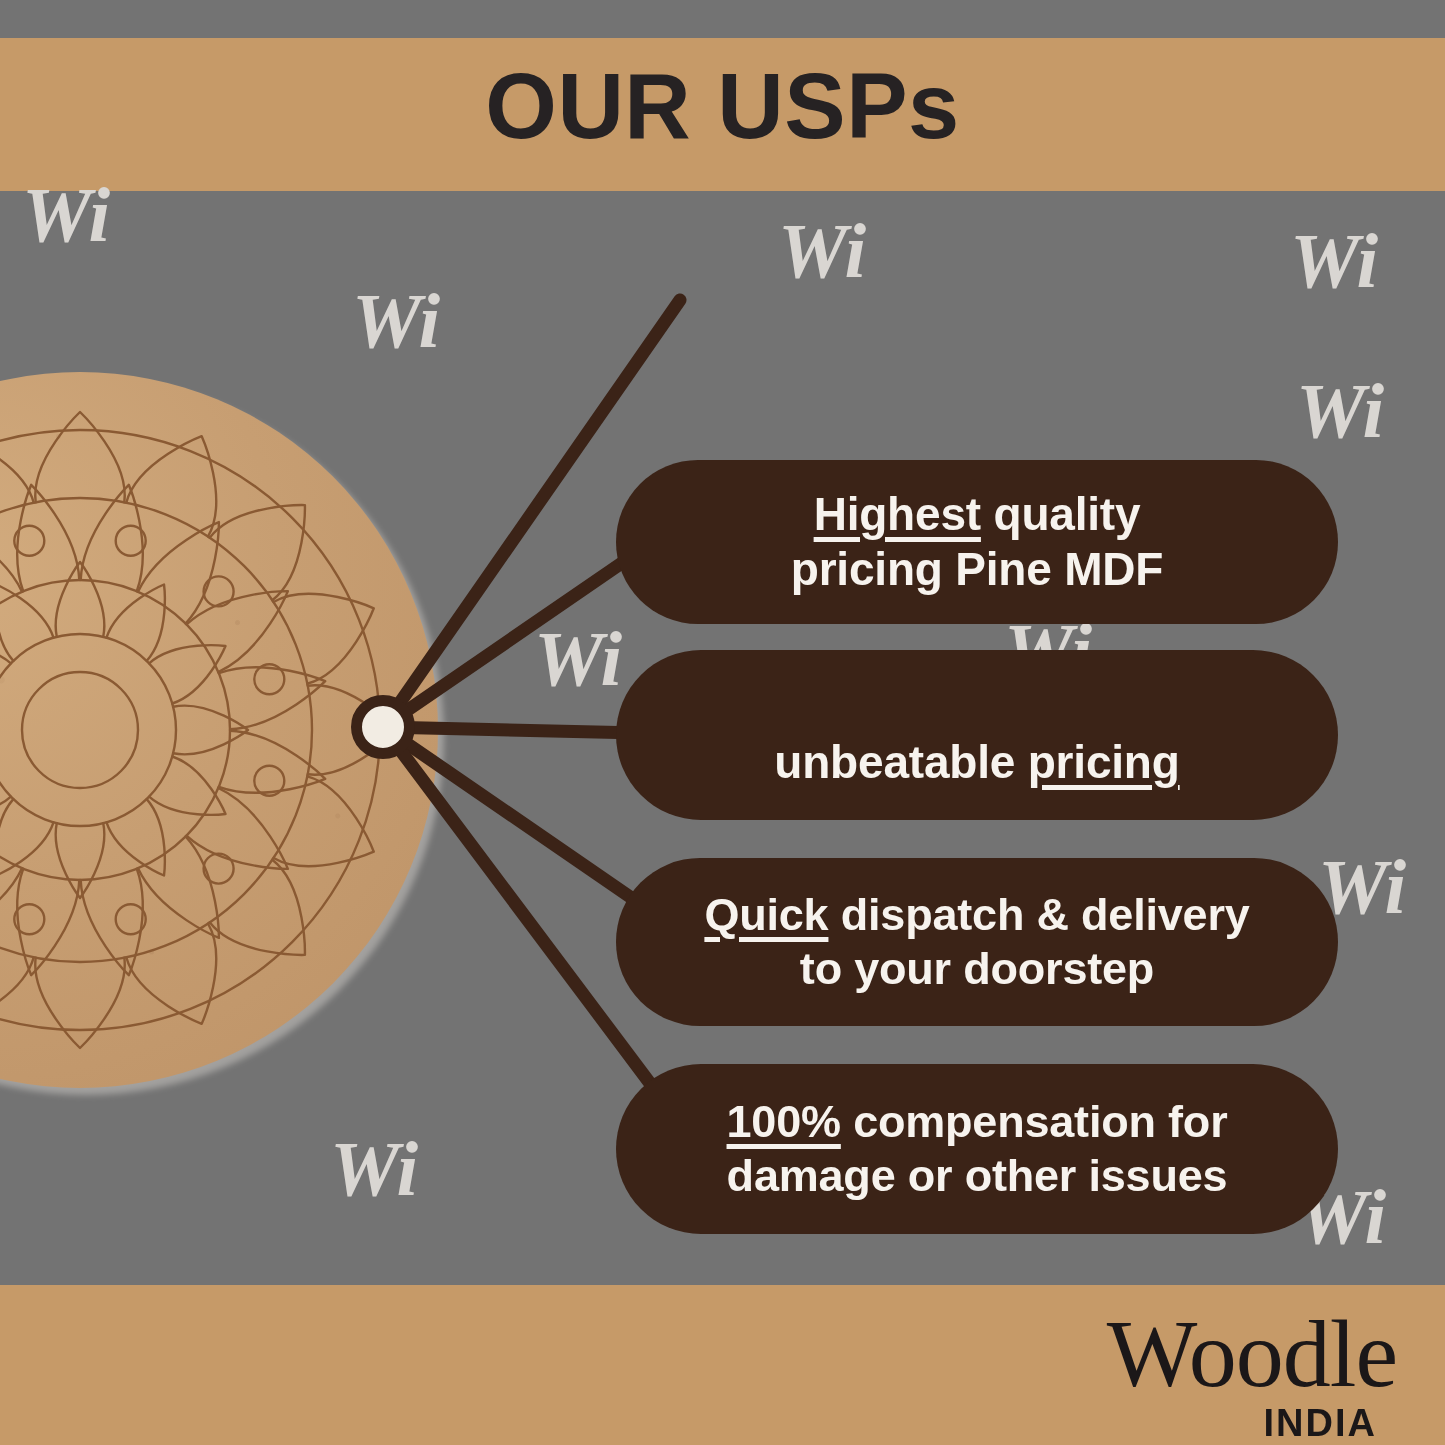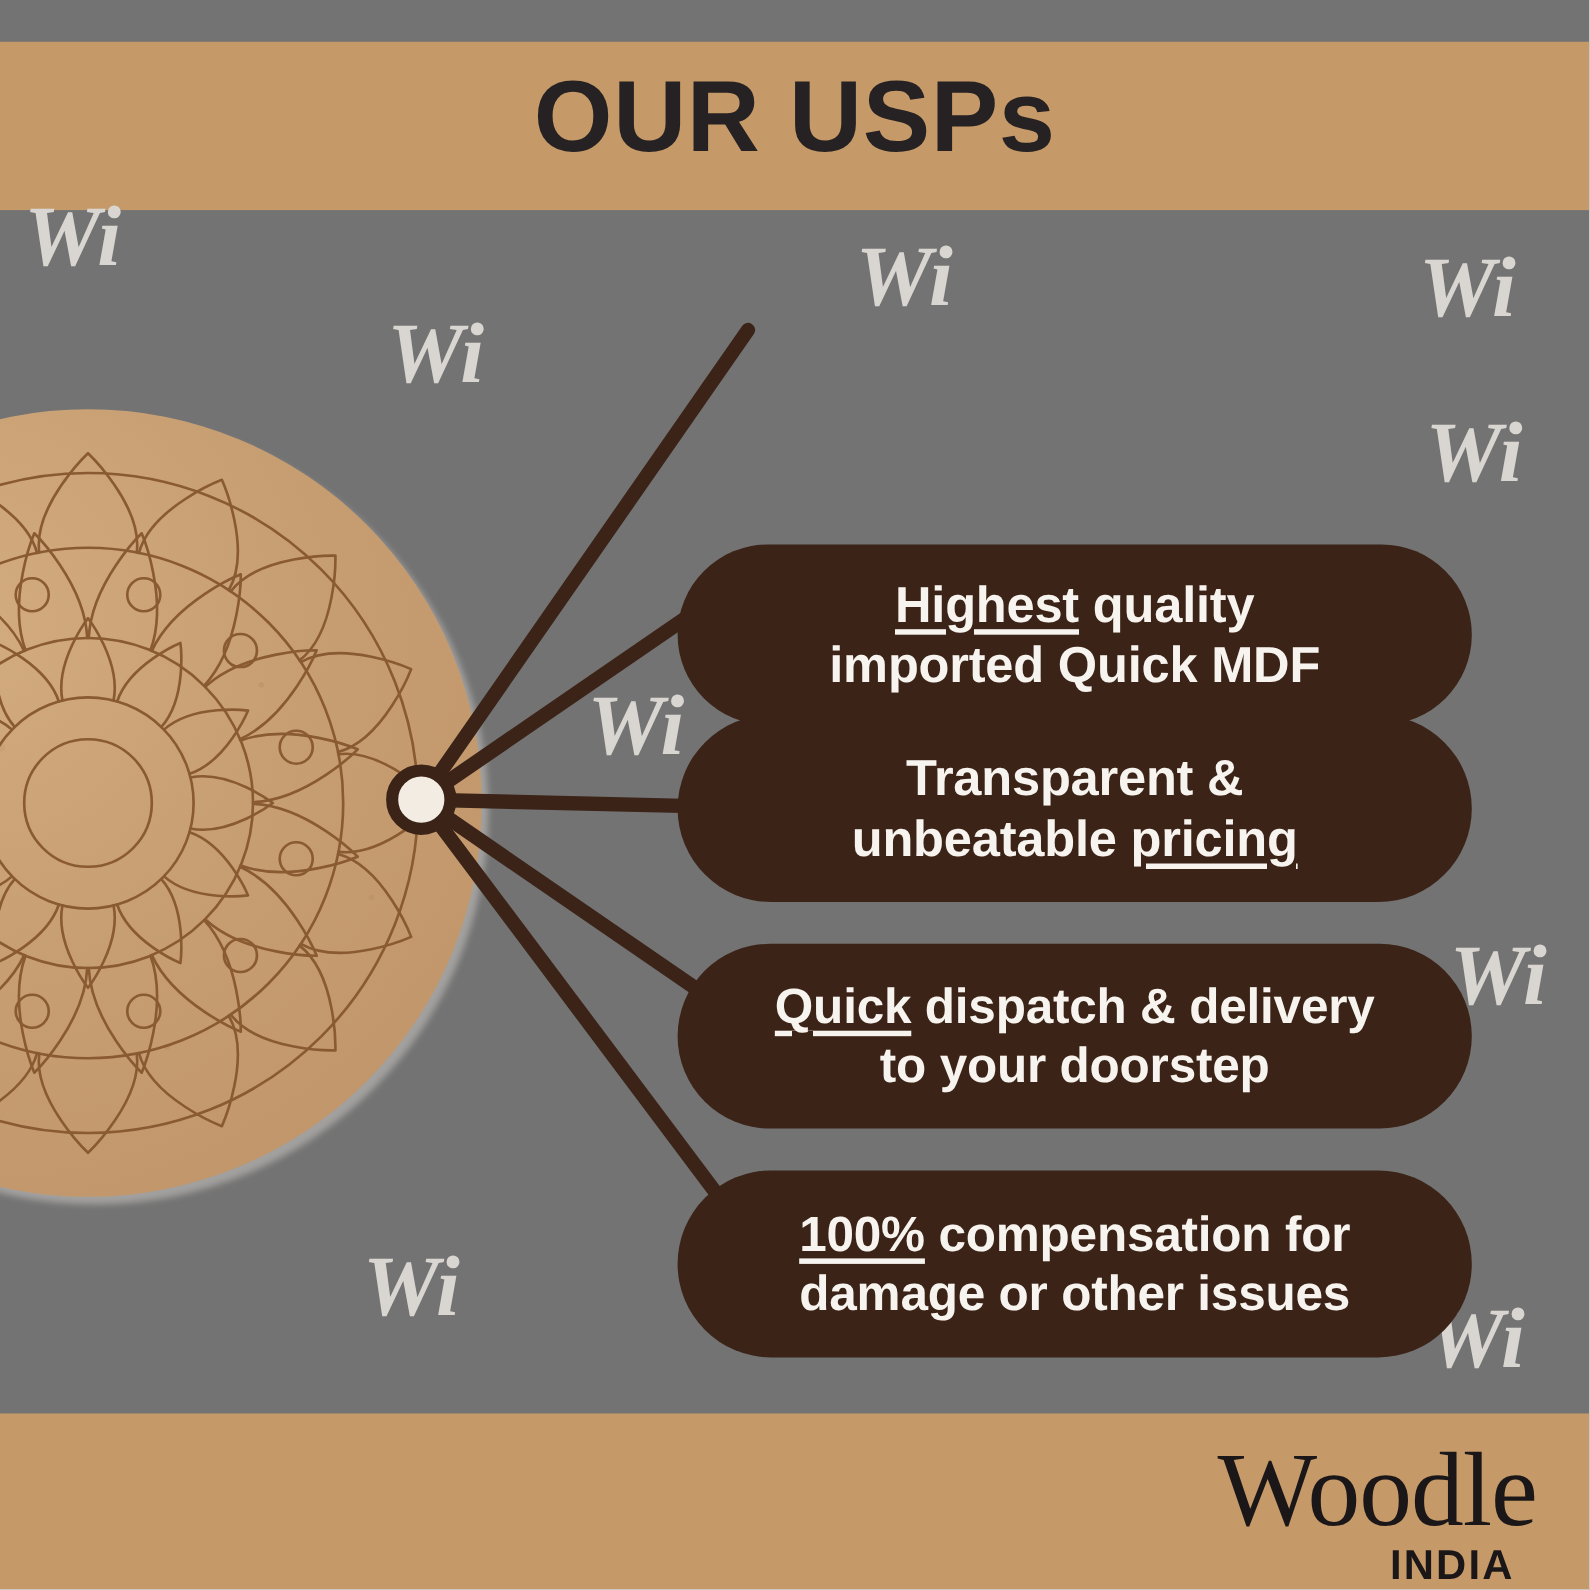--- a/index.html
+++ b/index.html
@@ -123,21 +123,21 @@
     line-height:1.19;
     letter-spacing:-0.2px;
   }
   .pill .u{
     text-decoration:underline;
     text-underline-offset:7px;
     text-decoration-thickness:5px;
   }
 
   .p1{top:252px;height:164px;}
-  .p2{top:460px;height:164px;margin-top:35px;}
+  .p2{top:460px;height:164px;}
   .p3{top:650px;height:170px;}
   .p4{top:858px;height:168px;}
   .p5{top:1064px;height:170px;}
   .p4 .txt{font-size:45px;}
   .p5 .txt{font-size:45px;}
 
   
   .logo{
     position:absolute;
     right:48px;top:1306px;
@@ -278,27 +278,27 @@
       <line x1="383" y1="727" x2="676" y2="1118"></line>
     </g>
   </svg>
 
   <div class="hub"></div>
 
 
   <div class="pill p2">
     <div class="txt">
       <span class="u">Highest</span><span> quality</span><br>
-      <span>imported Quick MDF</span>
+      <span>pricing Pine MDF</span>
     </div>
   </div>
 
   <div class="pill p3">
     <div class="txt">
-      <span>Transparent &amp;</span><br>
+      <br>
       <span>unbeatable </span><span class="u">pricing</span>
     </div>
   </div>
 
   <div class="pill p4">
     <div class="txt">
       <span class="u">Quick</span><span> dispatch &amp; delivery</span><br>
       <span>to your doorstep</span>
     </div>
   </div>

